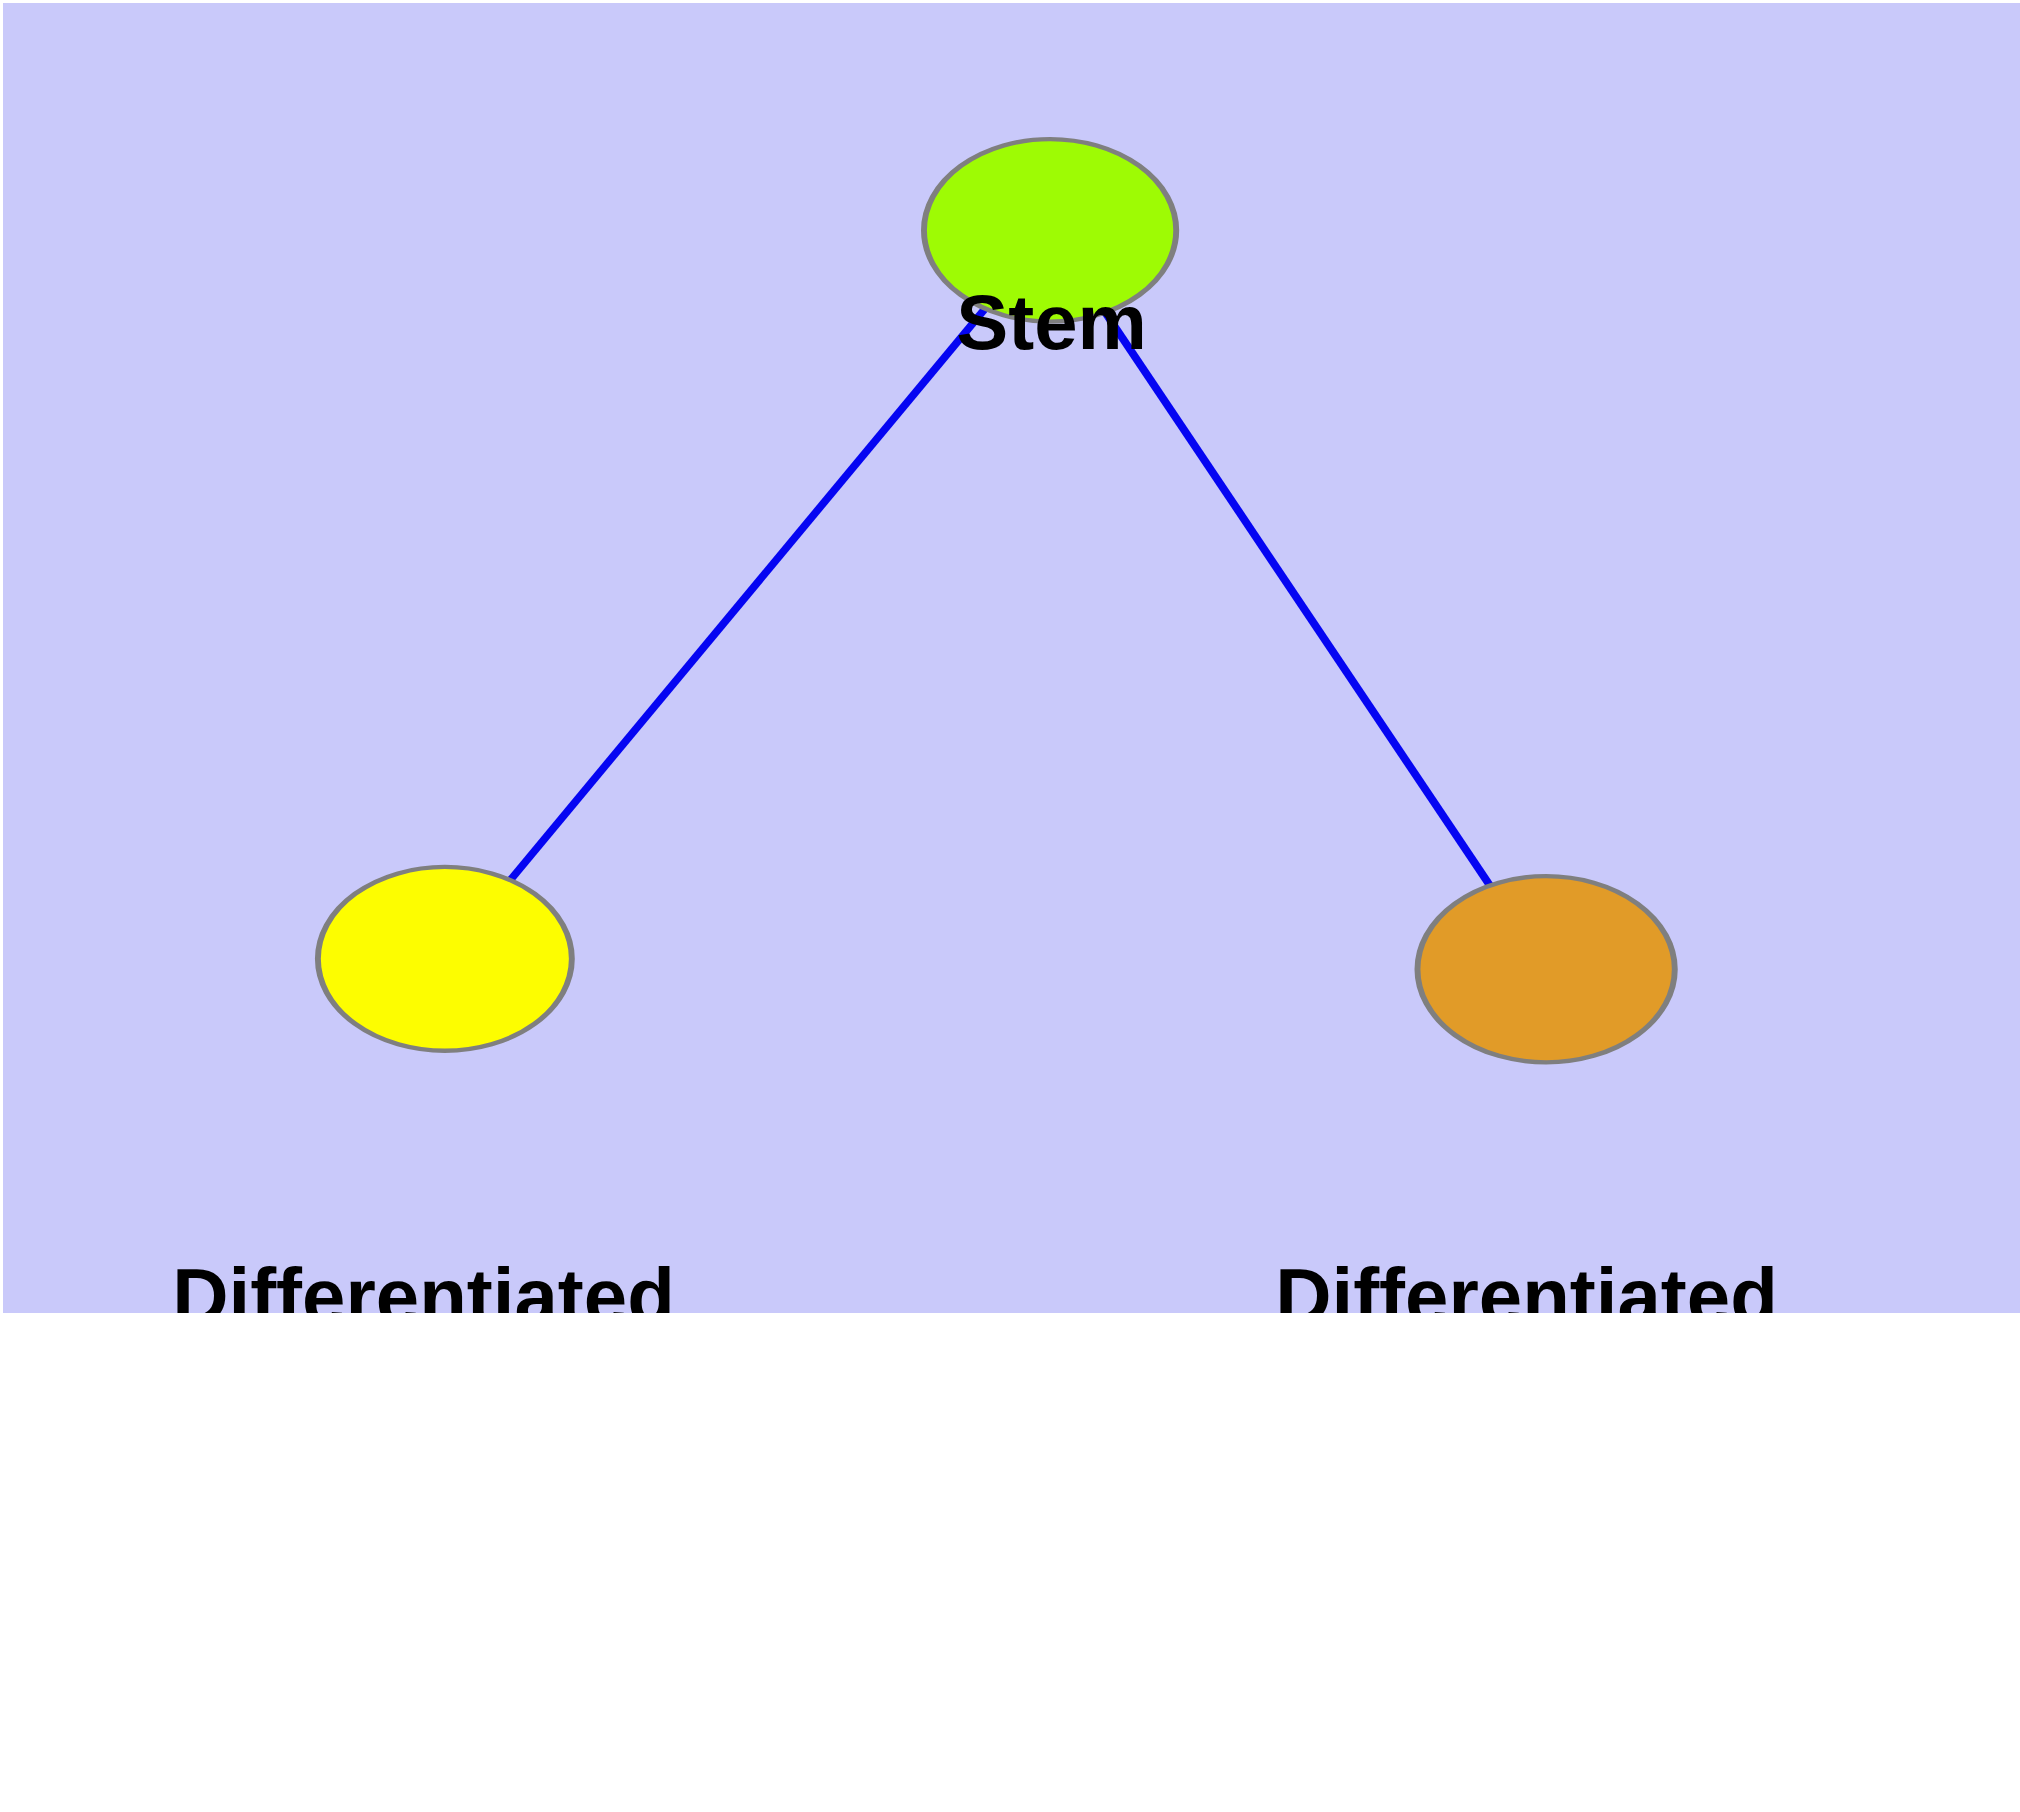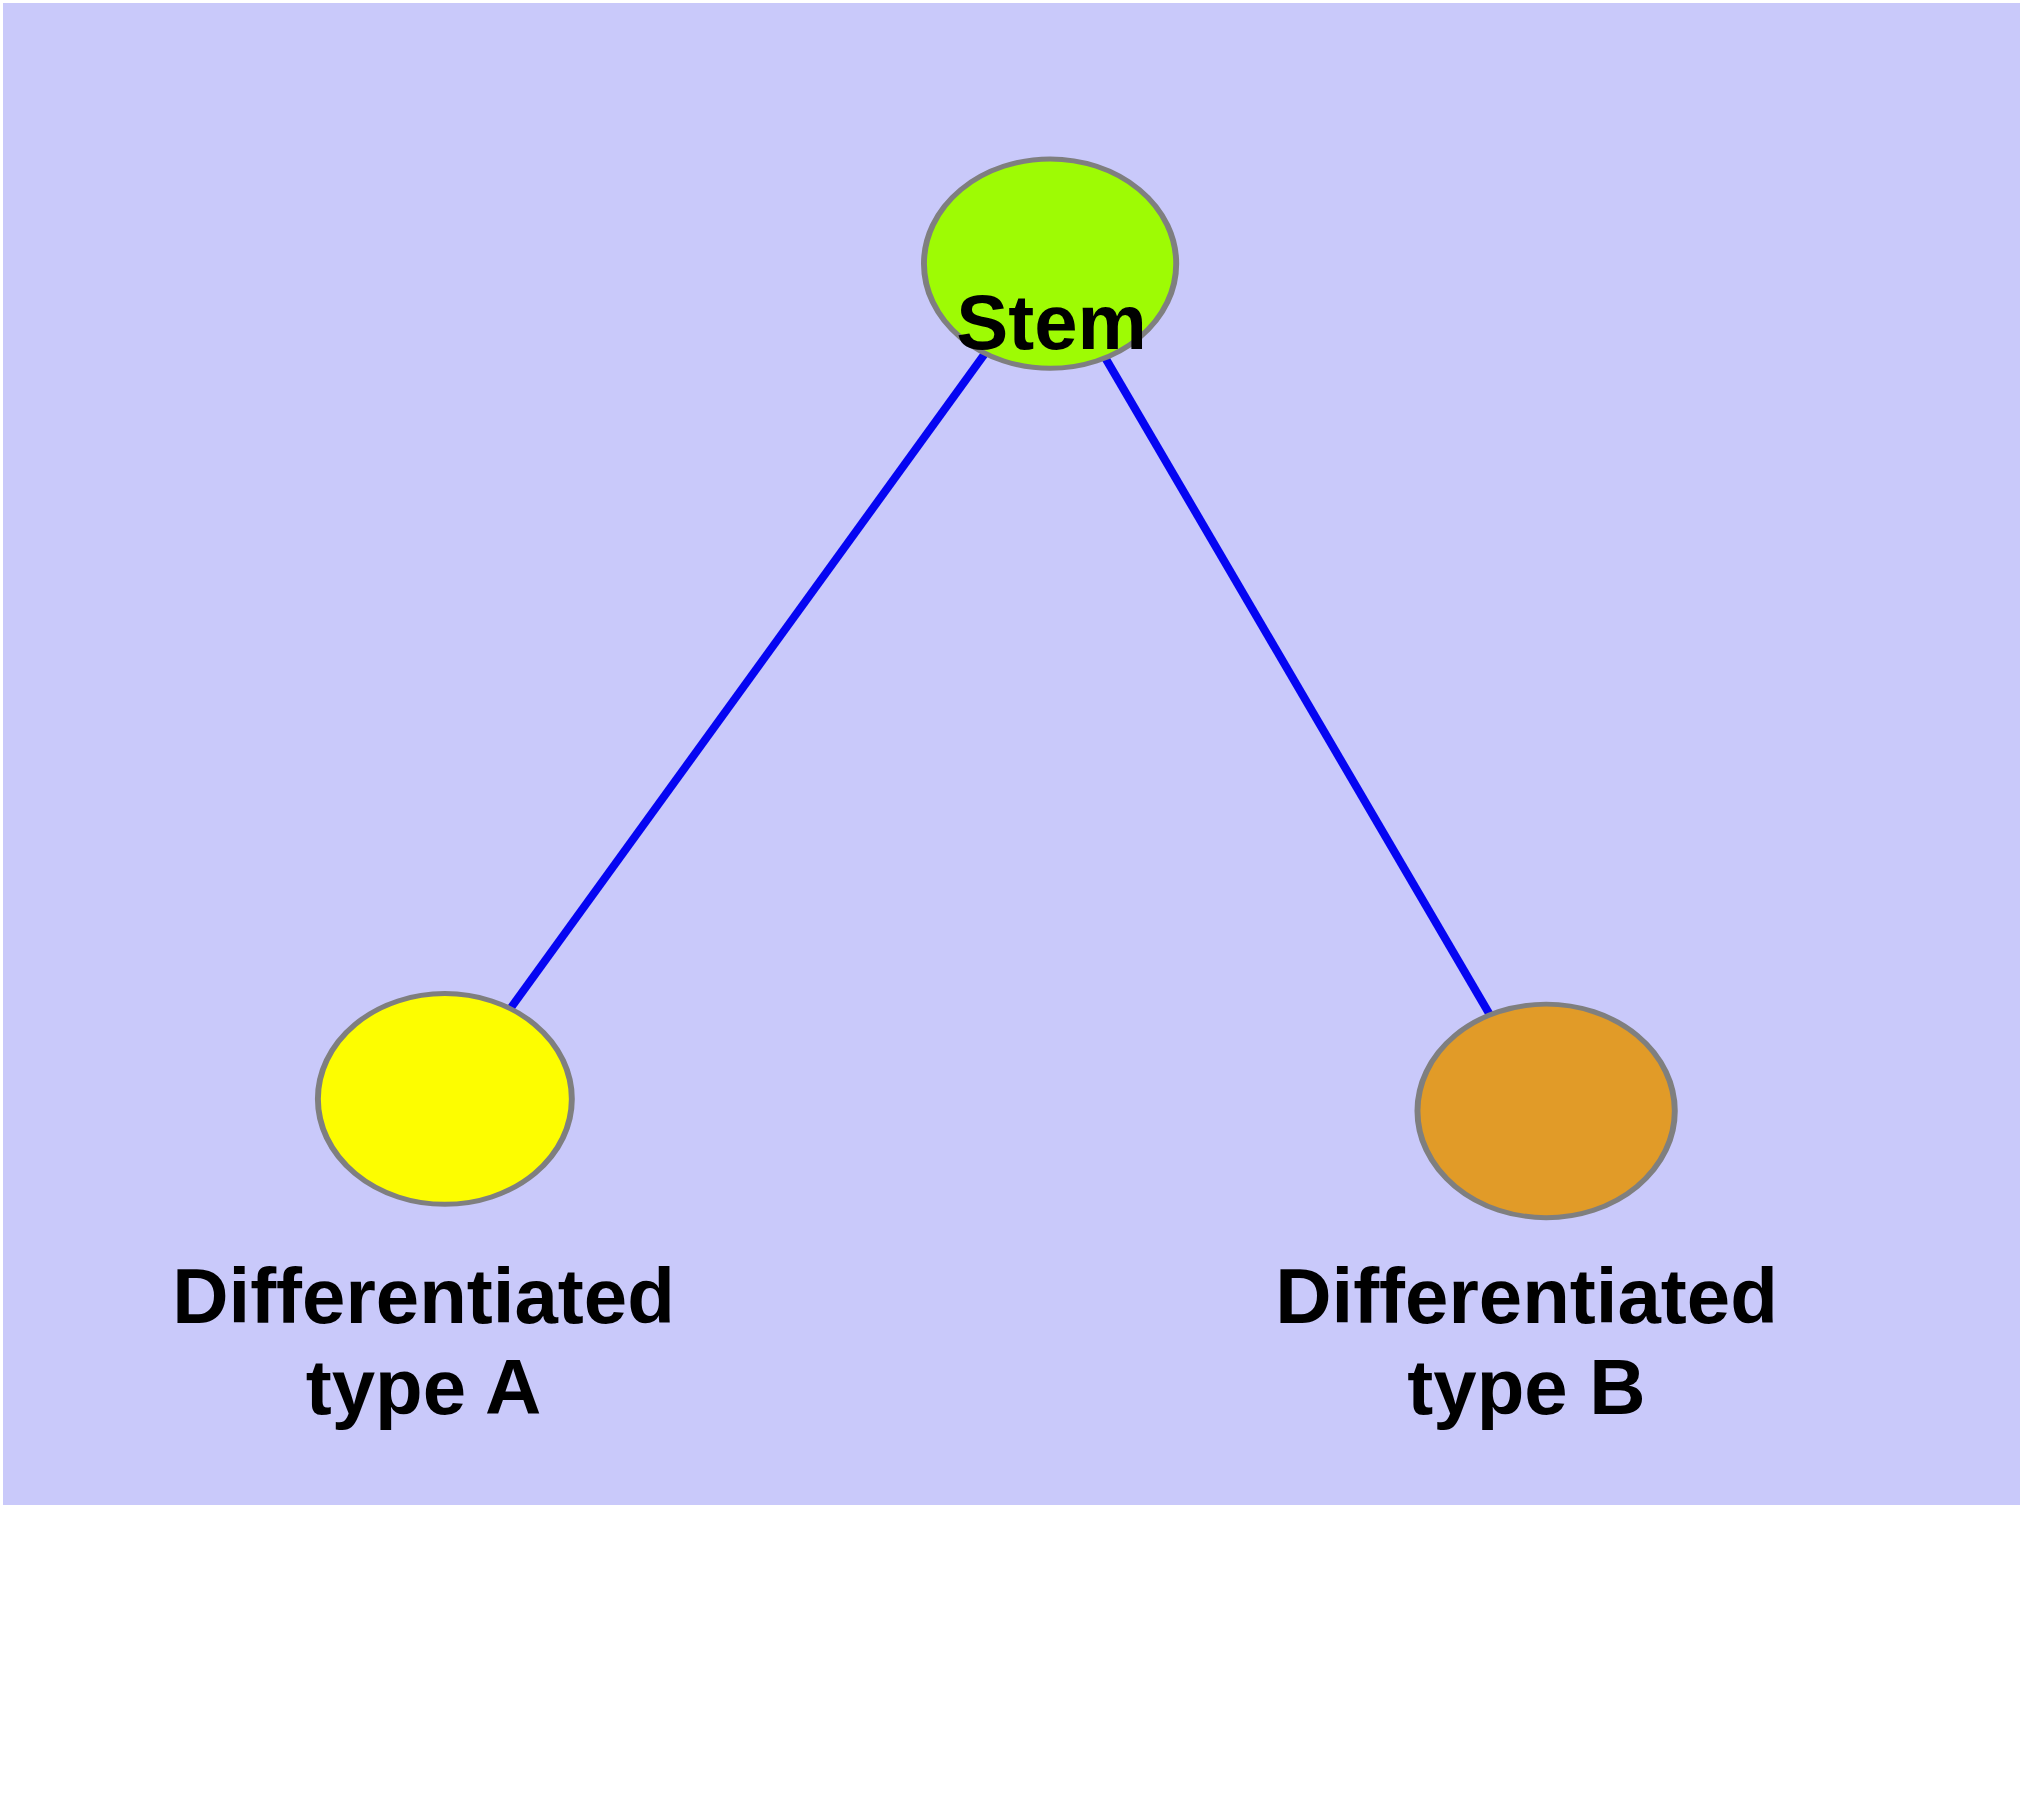--- a/index.html
+++ b/index.html
@@ -9,21 +9,21 @@
     height: 1812px;
     background: #FFFFFF;
     overflow: hidden;
     font-family: "Liberation Sans", sans-serif;
   }
   .canvas {
     position: absolute;
     left: 2.5px;
     top: 3.4px;
     width: 2018px;
-    height: 1502px;
+    height: 1310px;
     overflow: hidden;
   }
   .canvas svg {
     position: absolute;
     left: 0;
     top: 0;
     width: 100%;
     height: 100%;
     display: block;
   }

